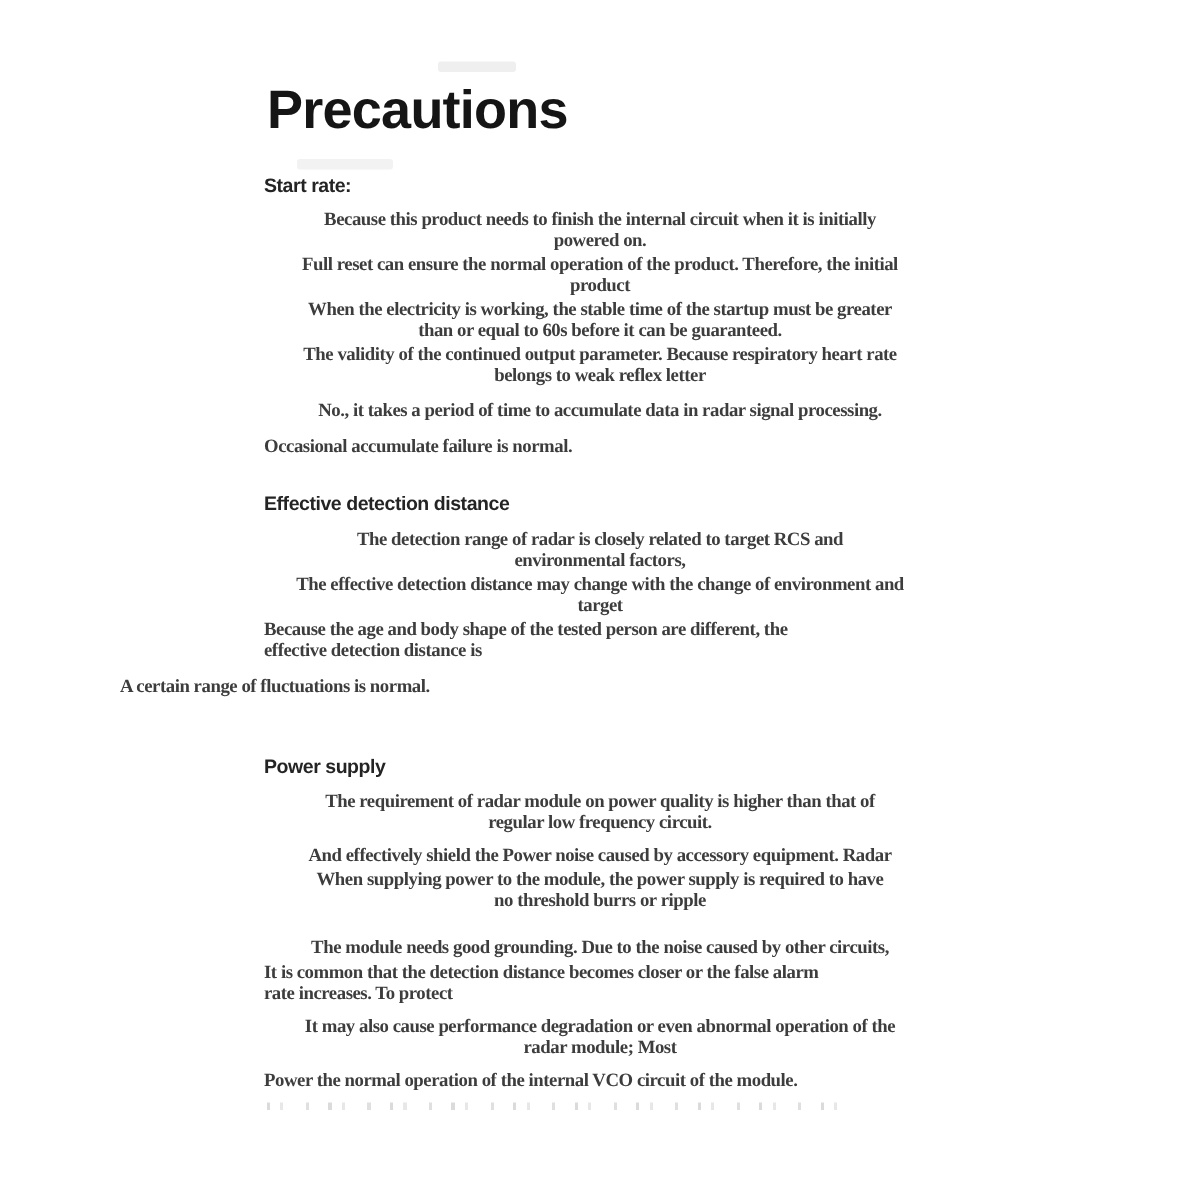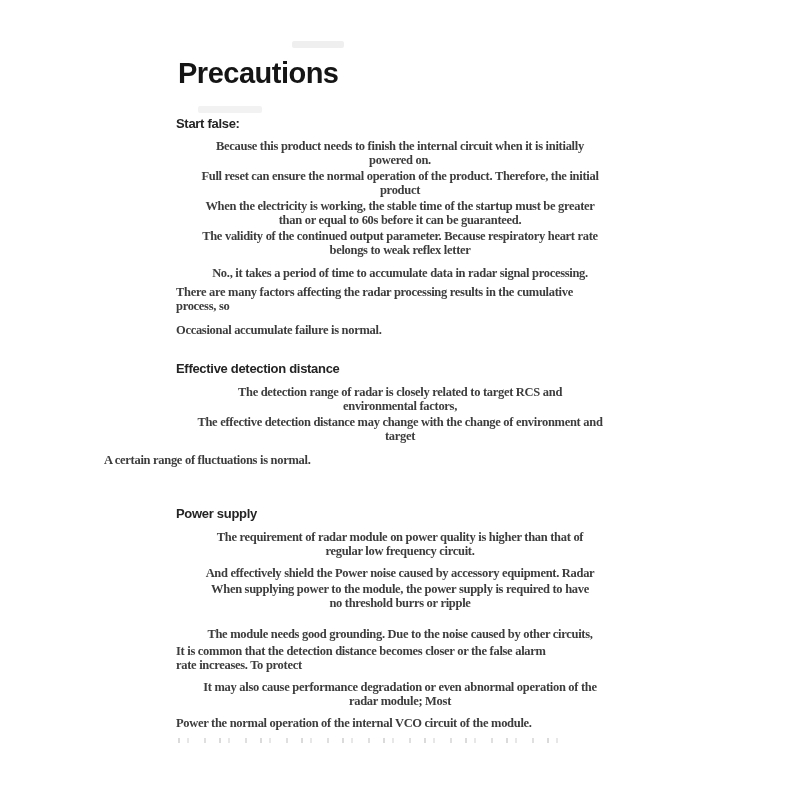--- a/index.html
+++ b/index.html
@@ -16,21 +16,21 @@
   .doc {
     position: relative;
     width: 800px;
     height: 800px;
     box-sizing: border-box;
     padding-top: 56px;
     background: #ffffff;
   }
   .title {
     margin: 0 0 0 178px;
-    font-size: 29px;
+    font-size: 36px;
     line-height: 34px;
     font-weight: 700;
     letter-spacing: -0.5px;
     color: #151515;
   }
   .heading {
     font-size: 13px;
     line-height: 14px;
     font-weight: 700;
     letter-spacing: -0.3px;
@@ -67,40 +67,40 @@
 </style>
 </head>
 <body>
 
 <div class="doc">
   <div class="artifact a1"></div>
   <div class="artifact a2"></div>
 
   <h1 class="title">Precautions</h1>
 
-  <div class="heading" style="margin:27px 0 0 176px">Start false:</div>
+  <div class="heading" style="margin:27px 0 0 176px">Start rate:</div>
   <div class="para center" style="margin-top:8px">Because this product needs to finish the internal circuit when it is initially
 powered on.</div>
   <div class="para center" style="margin-top:2px">Full reset can ensure the normal operation of the product. Therefore, the initial
 product</div>
   <div class="para center" style="margin-top:2px">When the electricity is working, the stable time of the startup must be greater
 than or equal to 60s before it can be guaranteed.</div>
   <div class="para center" style="margin-top:2px">The validity of the continued output parameter. Because respiratory heart rate
 belongs to weak reflex letter</div>
   <div class="para center" style="margin-top:9px">No., it takes a period of time to accumulate data in radar signal processing.</div>
-  <div class="para" style="margin:5px 0 0 176px">There are many factors affecting the radar processing results in the cumulative
-process, so</div>
   <div class="para" style="margin:10px 0 0 176px">Occasional accumulate failure is normal.</div>
 
   <div class="heading" style="margin:25px 0 0 176px">Effective detection distance</div>
   <div class="para center" style="margin-top:9px">The detection range of radar is closely related to target RCS and
 environmental factors,</div>
   <div class="para center" style="margin-top:2px">The effective detection distance may change with the change of environment and
 target</div>
-  <div class="para" style="margin:10px 0 0 104px">A certain range of fluctuations is normal.</div>
+  <div class="para" style="margin:2px 0 0 176px">Because the age and body shape of the tested person are different, the
+effective detection distance is</div>
+  <div class="para" style="margin:10px 0 0 80px">A certain range of fluctuations is normal.</div>
 
   <div class="heading" style="margin:40px 0 0 176px">Power supply</div>
   <div class="para center" style="margin-top:9px">The requirement of radar module on power quality is higher than that of
 regular low frequency circuit.</div>
   <div class="para center" style="margin-top:8px">And effectively shield the Power noise caused by accessory equipment. Radar</div>
   <div class="para center" style="margin-top:2px">When supplying power to the module, the power supply is required to have
 no threshold burrs or ripple</div>
 
   <div class="para center" style="margin-top:17px">The module needs good grounding. Due to the noise caused by other circuits,</div>
   <div class="para" style="margin:3px 0 0 176px">It is common that the detection distance becomes closer or the false alarm

